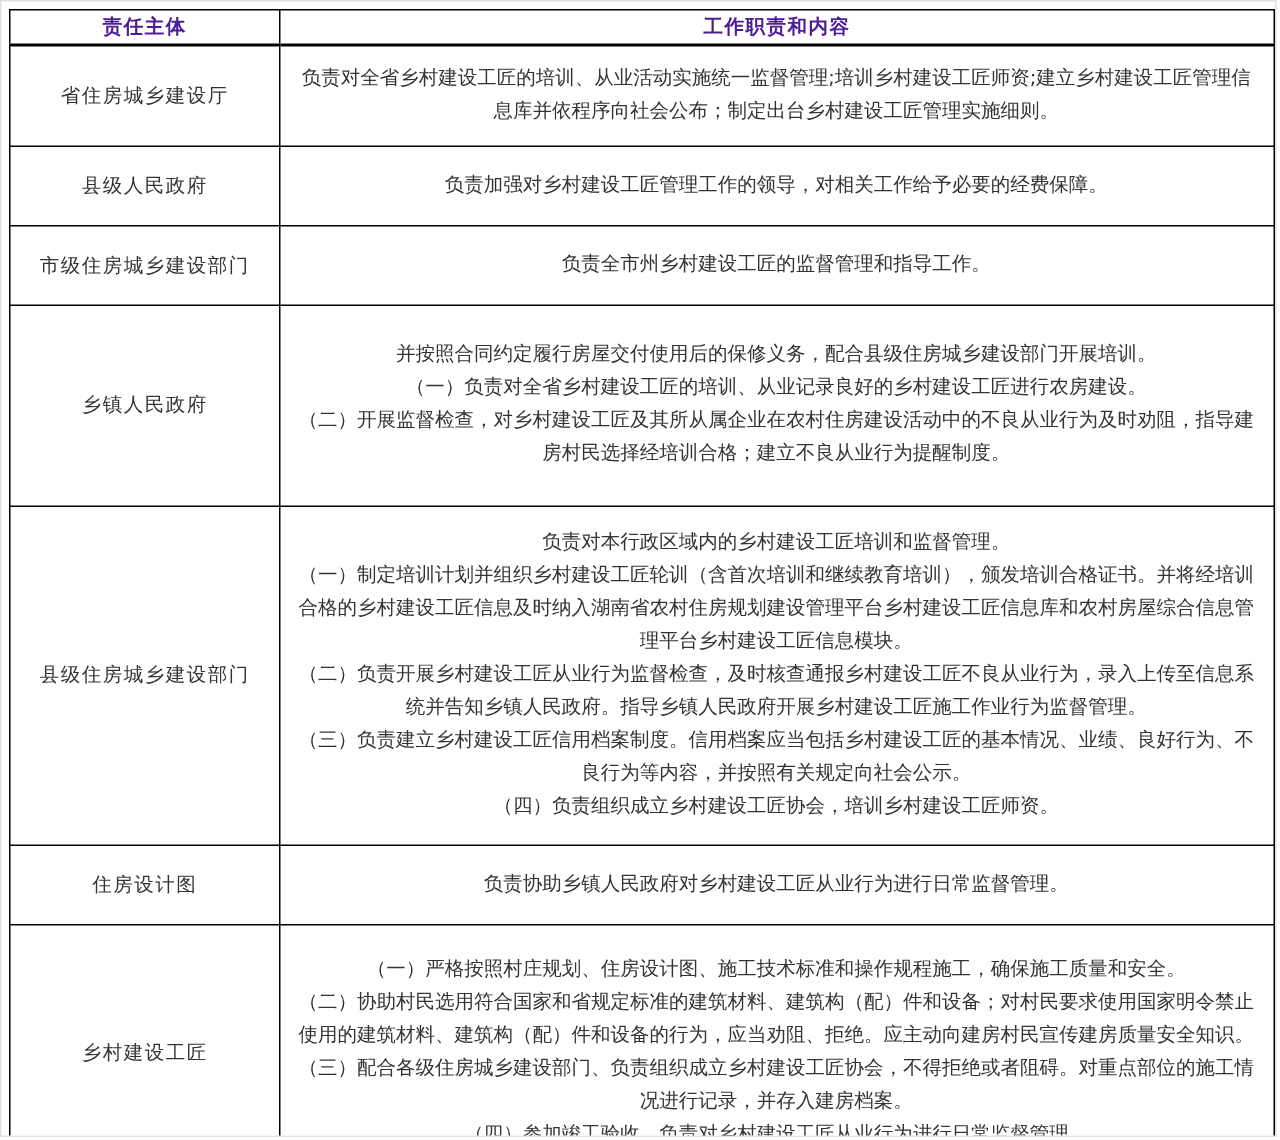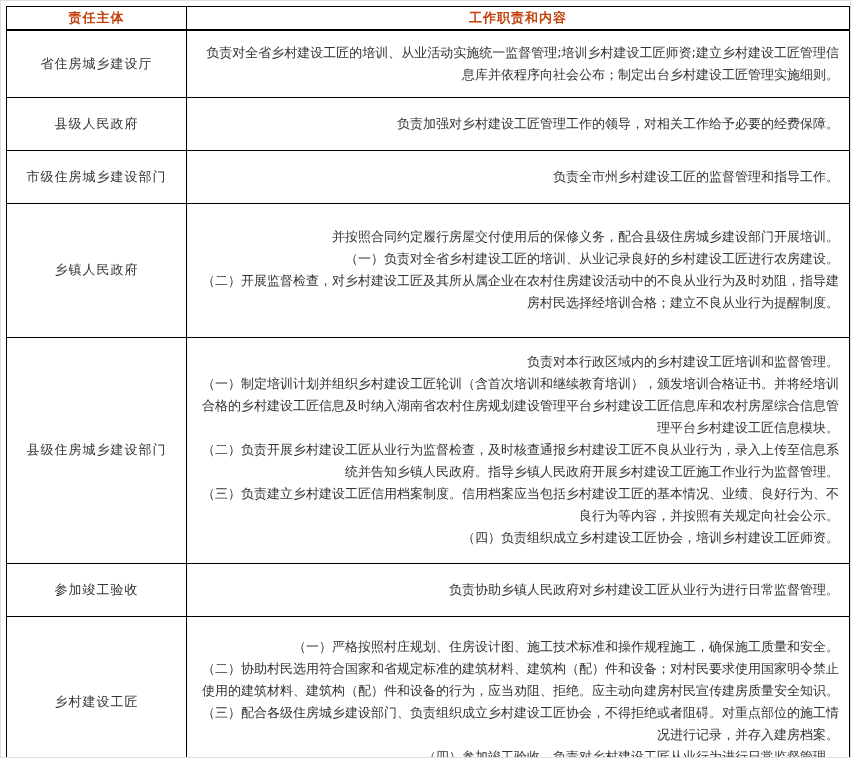--- a/index.html
+++ b/index.html
@@ -31,39 +31,39 @@
   table.resp-table th,
   table.resp-table td {
     border: 1px solid #000000;
     box-sizing: border-box;
     vertical-align: middle;
   }
   table.resp-table thead th {
     border-bottom: 2px solid #000000;
     font-size: 13px;
     font-weight: bold;
-    color: #c2410c;
+    color: #4c1d95;
     text-align: center;
     height: 22px;
     padding: 2px 4px;
     letter-spacing: 1px;
   }
   td.entity-cell {
     text-align: center;
     font-size: 13px;
     padding: 17px 8px;
     color: #333333;
     letter-spacing: 1px;
   }
   td.duties-cell {
     font-size: 13px;
     line-height: 22px;
     padding: 8px 10px 8px 9px;
     color: #333333;
-    text-align: right;
+    text-align: center;
   }
   .duty-line { margin: 0; }
   
   tbody tr:nth-child(1) { height: 67px; }
   tbody tr:nth-child(2) { height: 42px; }
   tbody tr:nth-child(3) { height: 36px; }
   tbody tr:nth-child(4) { height: 134px; }
   tbody tr:nth-child(5) { height: 226px; }
   tbody tr:nth-child(6) { height: 47px; }
   tbody tr:nth-child(7) { height: 172px; }
@@ -114,21 +114,21 @@
     <td class="entity-cell">县级住房城乡建设部门</td>
     <td class="duties-cell">
             <div class="duty-line">负责对本行政区域内的乡村建设工匠培训和监督管理。</div>
             <div class="duty-line">（一）制定培训计划并组织乡村建设工匠轮训（含首次培训和继续教育培训），颁发培训合格证书。并将经培训合格的乡村建设工匠信息及时纳入湖南省农村住房规划建设管理平台乡村建设工匠信息库和农村房屋综合信息管理平台乡村建设工匠信息模块。</div>
             <div class="duty-line">（二）负责开展乡村建设工匠从业行为监督检查，及时核查通报乡村建设工匠不良从业行为，录入上传至信息系统并告知乡镇人民政府。指导乡镇人民政府开展乡村建设工匠施工作业行为监督管理。</div>
             <div class="duty-line">（三）负责建立乡村建设工匠信用档案制度。信用档案应当包括乡村建设工匠的基本情况、业绩、良好行为、不良行为等内容，并按照有关规定向社会公示。</div>
             <div class="duty-line">（四）负责组织成立乡村建设工匠协会，培训乡村建设工匠师资。</div>
           </td>
   </tr>
         <tr>
-    <td class="entity-cell">参加竣工验收</td>
+    <td class="entity-cell">住房设计图</td>
     <td class="duties-cell">
             <div class="duty-line">负责协助乡镇人民政府对乡村建设工匠从业行为进行日常监督管理。</div>
           </td>
   </tr>
         <tr>
     <td class="entity-cell">乡村建设工匠</td>
     <td class="duties-cell">
             <div class="duty-line">（一）严格按照村庄规划、住房设计图、施工技术标准和操作规程施工，确保施工质量和安全。</div>
             <div class="duty-line">（二）协助村民选用符合国家和省规定标准的建筑材料、建筑构（配）件和设备；对村民要求使用国家明令禁止使用的建筑材料、建筑构（配）件和设备的行为，应当劝阻、拒绝。应主动向建房村民宣传建房质量安全知识。</div>
             <div class="duty-line">（三）配合各级住房城乡建设部门、负责组织成立乡村建设工匠协会，不得拒绝或者阻碍。对重点部位的施工情况进行记录，并存入建房档案。</div>

